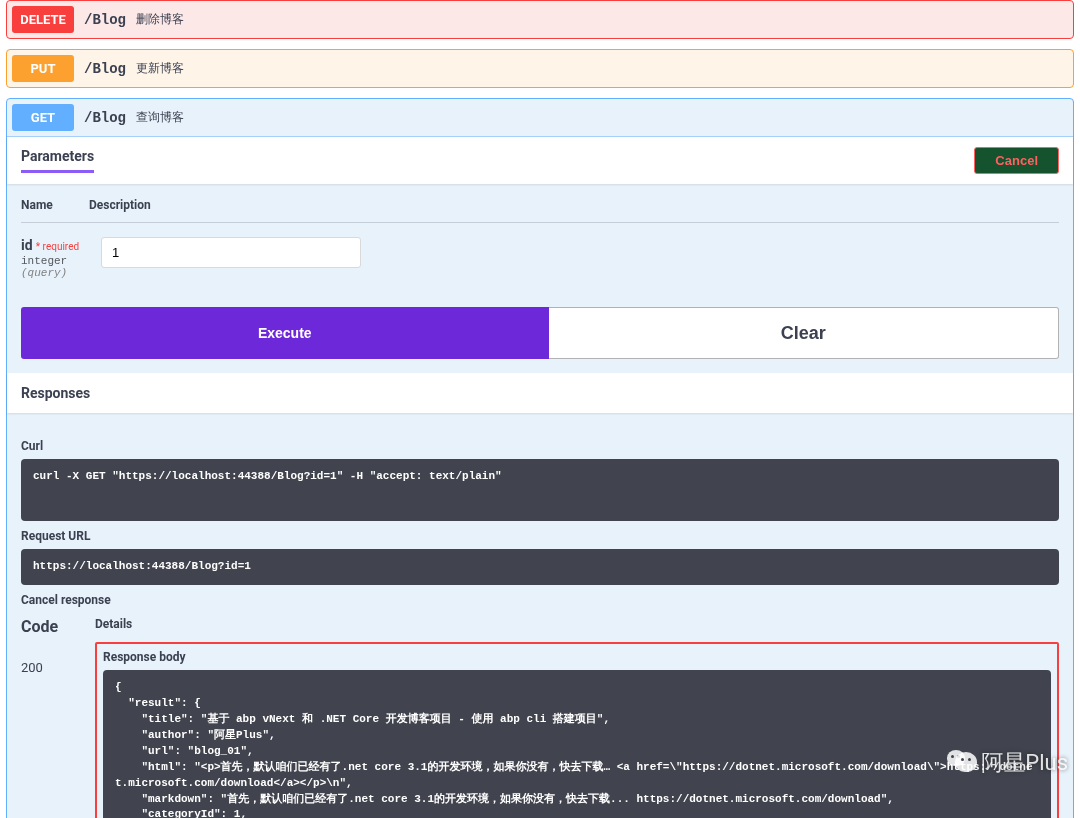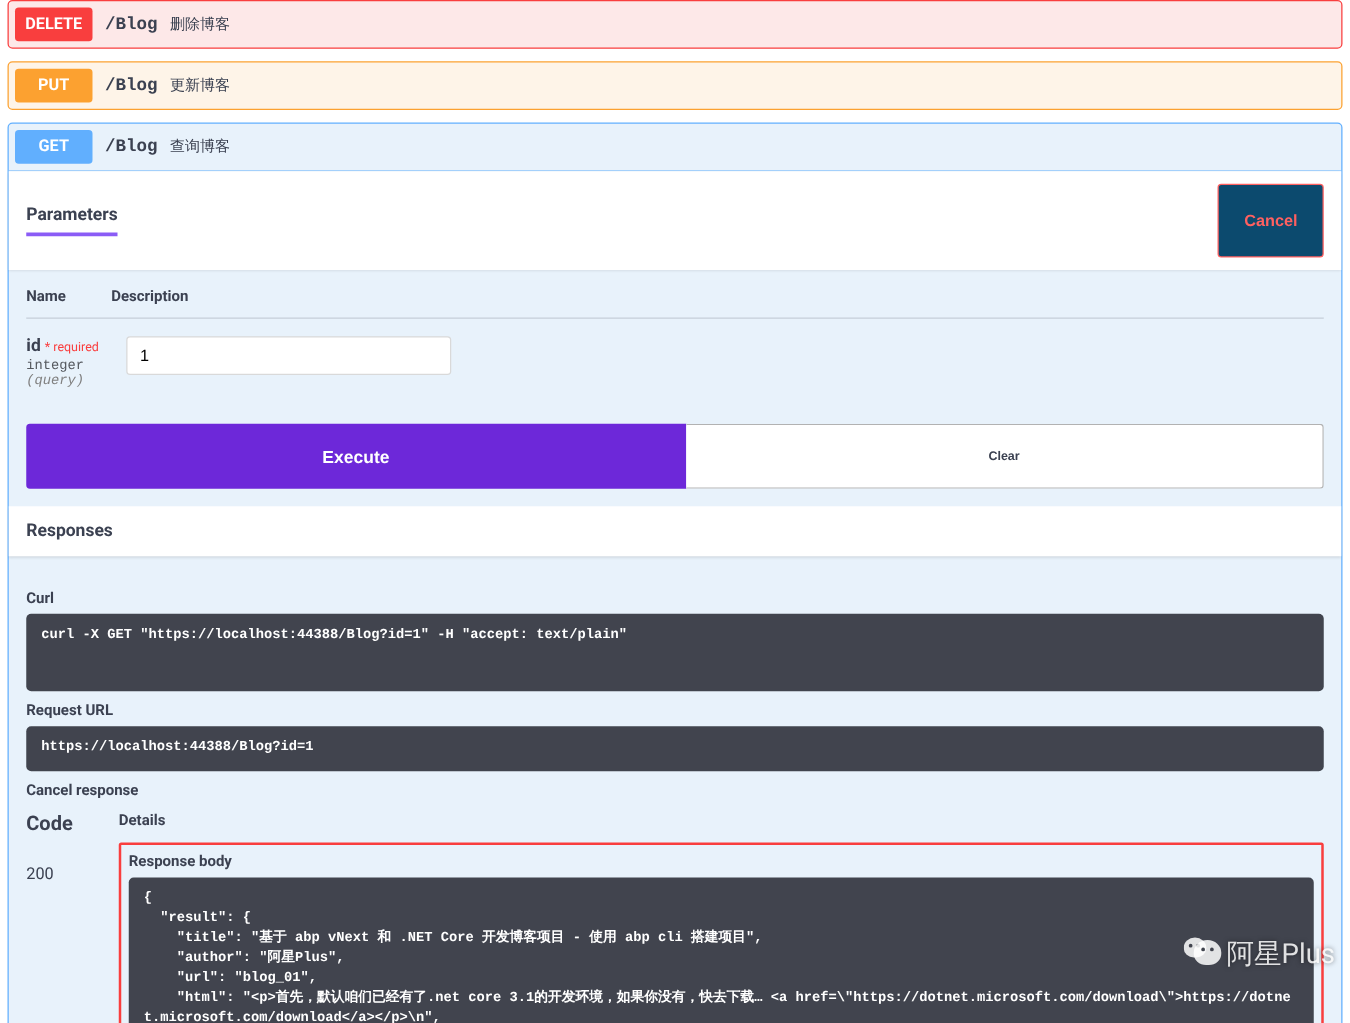--- a/index.html
+++ b/index.html
@@ -52,25 +52,25 @@
     background: #fff;
     box-shadow: 0 1px 2px rgba(0,0,0,0.1);
   }
   .section-header h4 { font-size: 14px; font-weight: 700; }
   .tab-underline {
     border-bottom: 3px solid #8b5cf6;
     padding-bottom: 6px;
     display: inline-block;
   }
   .btn-cancel {
-    background: #0c4a6e;
+    background: #14532d;
     border: 1px solid #ff6060;
     color: #ff6060;
     border-radius: 3px;
-    padding: 21px 20px;
+    padding: 5px 20px;
     font-weight: 700;
     font-size: 13px;
     cursor: pointer;
   }
 
   .params-table { width: 100%; padding: 14px; }
   .params-head { display: flex; border-bottom: 1px solid rgba(59,65,81,0.2); padding: 0 0 10px 0; margin-bottom: 14px; }
   .col-name { width: 68px; font-size: 12px; font-weight: 700; }
   .col-desc { font-size: 12px; font-weight: 700; }
   .param-row { display: flex; align-items: flex-start; }
@@ -100,21 +100,21 @@
     cursor: pointer;
     text-align: center;
   }
   .btn-clear {
     flex: 1;
     background: #fff;
     color: #3b4151;
     border: 1px solid #b2b2b2;
     border-left: none;
     font-weight: 700;
-    font-size: 10px;
+    font-size: 18px;
     padding: 9px;
     border-radius: 0 3px 3px 0;
     cursor: pointer;
   }
 
   .responses-section { padding: 0 0 10px 0; }
   .responses-header { padding: 12px 14px; background: #fff; box-shadow: 0 1px 2px rgba(0,0,0,0.1); margin-bottom: 26px;}
   .responses-header h4 { font-size: 14px; font-weight: 700; }
 
   .resp-inner { padding: 0 14px; }

